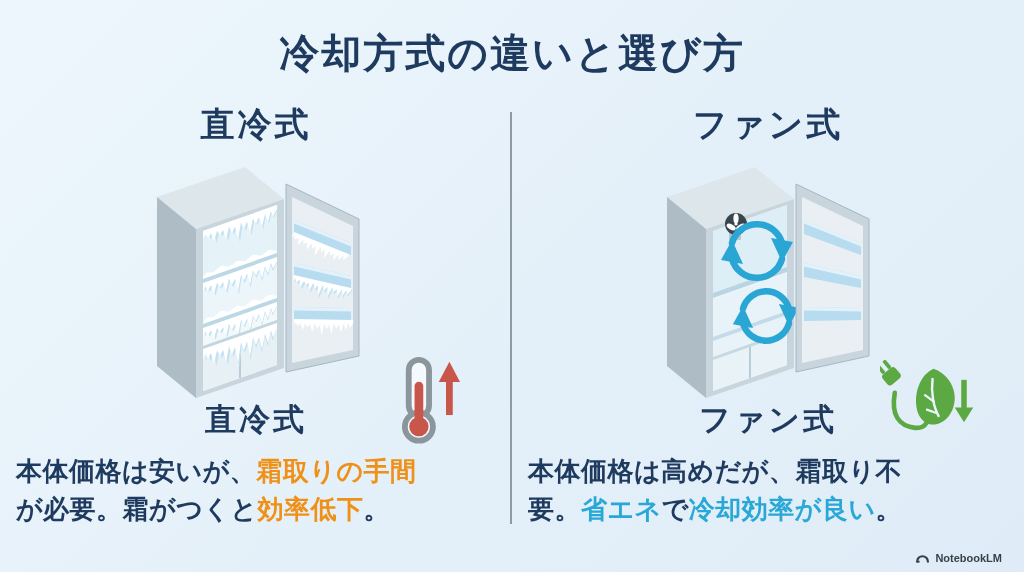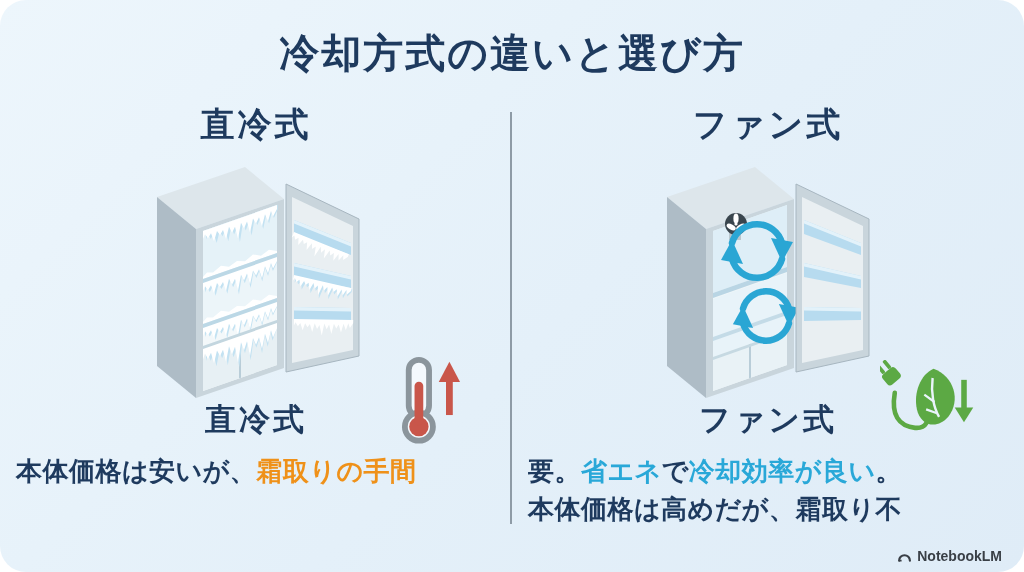--- a/index.html
+++ b/index.html
@@ -5,21 +5,20 @@
   html,body{margin:0;padding:0;}
   body{
     width:1024px;height:572px;
     font-family:"Liberation Sans","DejaVu Sans",sans-serif;
     overflow:hidden;
   }
   #canvas{
     position:relative;width:1024px;height:572px;
     background:linear-gradient(135deg,#edf6fc 0%,#e4f0f9 55%,#dfecf7 100%);
     overflow:hidden;
-    border-radius:26px;
   }
   .title{
     position:absolute;top:26px;left:0;width:1024px;
     text-align:center;font-size:40px;font-weight:800;letter-spacing:2px;
     color:#1e3a5e;
   }
   .col-heading{
     position:absolute;top:102px;width:512px;text-align:center;
     font-size:34px;font-weight:800;letter-spacing:3px;color:#1e3a5e;
   }
@@ -47,21 +46,21 @@
     letter-spacing:0.5px;
   }
   .desc.left{left:16px;}
   .desc.right{left:528px;}
   .t-navy{color:#1e3a5e;}
   .t-orange{color:#ef9119;}
   .t-cyan{color:#29a8d8;}
   .footer{
     position:absolute;right:22px;bottom:8px;
     display:flex;align-items:center;gap:5px;
-    font-size:14px;font-weight:600;color:#393f46;
+    font-size:11px;font-weight:600;color:#393f46;
   }
 </style>
 </head>
 <body>
 
 <div id="canvas">
 
   <div class="title">冷却方式の違いと選び方</div>
 
   <div class="col-heading left">直冷式</div>
@@ -203,25 +202,26 @@
       <line x1="91" y1="20" x2="91" y2="52" stroke="#5ca944" stroke-width="6"></line>
       <polygon points="81,50 101,50 91,66" fill="#5ca944"></polygon>
     </svg>
   </div>
 
   <div class="subtitle left">直冷式</div>
   <div class="subtitle right">ファン式</div>
 
   <div class="desc left">
     <div class="desc-line"><span class="t-navy">本体価格は安いが、</span><span class="t-orange">霜取りの手間</span></div>
+    <div class="desc-line"><span class="t-navy">が必要。霜がつくと</span><span class="t-orange">効率低下</span><span class="t-navy">。</span></div>
   </div>
 
   <div class="desc right">
+    <div class="desc-line"><span class="t-navy">本体価格は高めだが、霜取り不</span></div>
     <div class="desc-line"><span class="t-navy">要。</span><span class="t-cyan">省エネ</span><span class="t-navy">で</span><span class="t-cyan">冷却効率が良い</span><span class="t-navy">。</span></div>
-    <div class="desc-line"><span class="t-navy">本体価格は高めだが、霜取り不</span></div>
   </div>
 
   <div class="footer">
     <svg width="15" height="13" viewBox="0 0 18 15">
       <path d="M 2.5,12.5 A 6.5,6.5 0 0 1 15.5,12.5" fill="none" stroke="#393f46" stroke-width="2.6" stroke-linecap="round"></path>
       <line x1="2.5" y1="12.5" x2="5.5" y2="12.5" stroke="#393f46" stroke-width="2.2"></line>
     </svg>
     <span>NotebookLM</span>
   </div>
 

